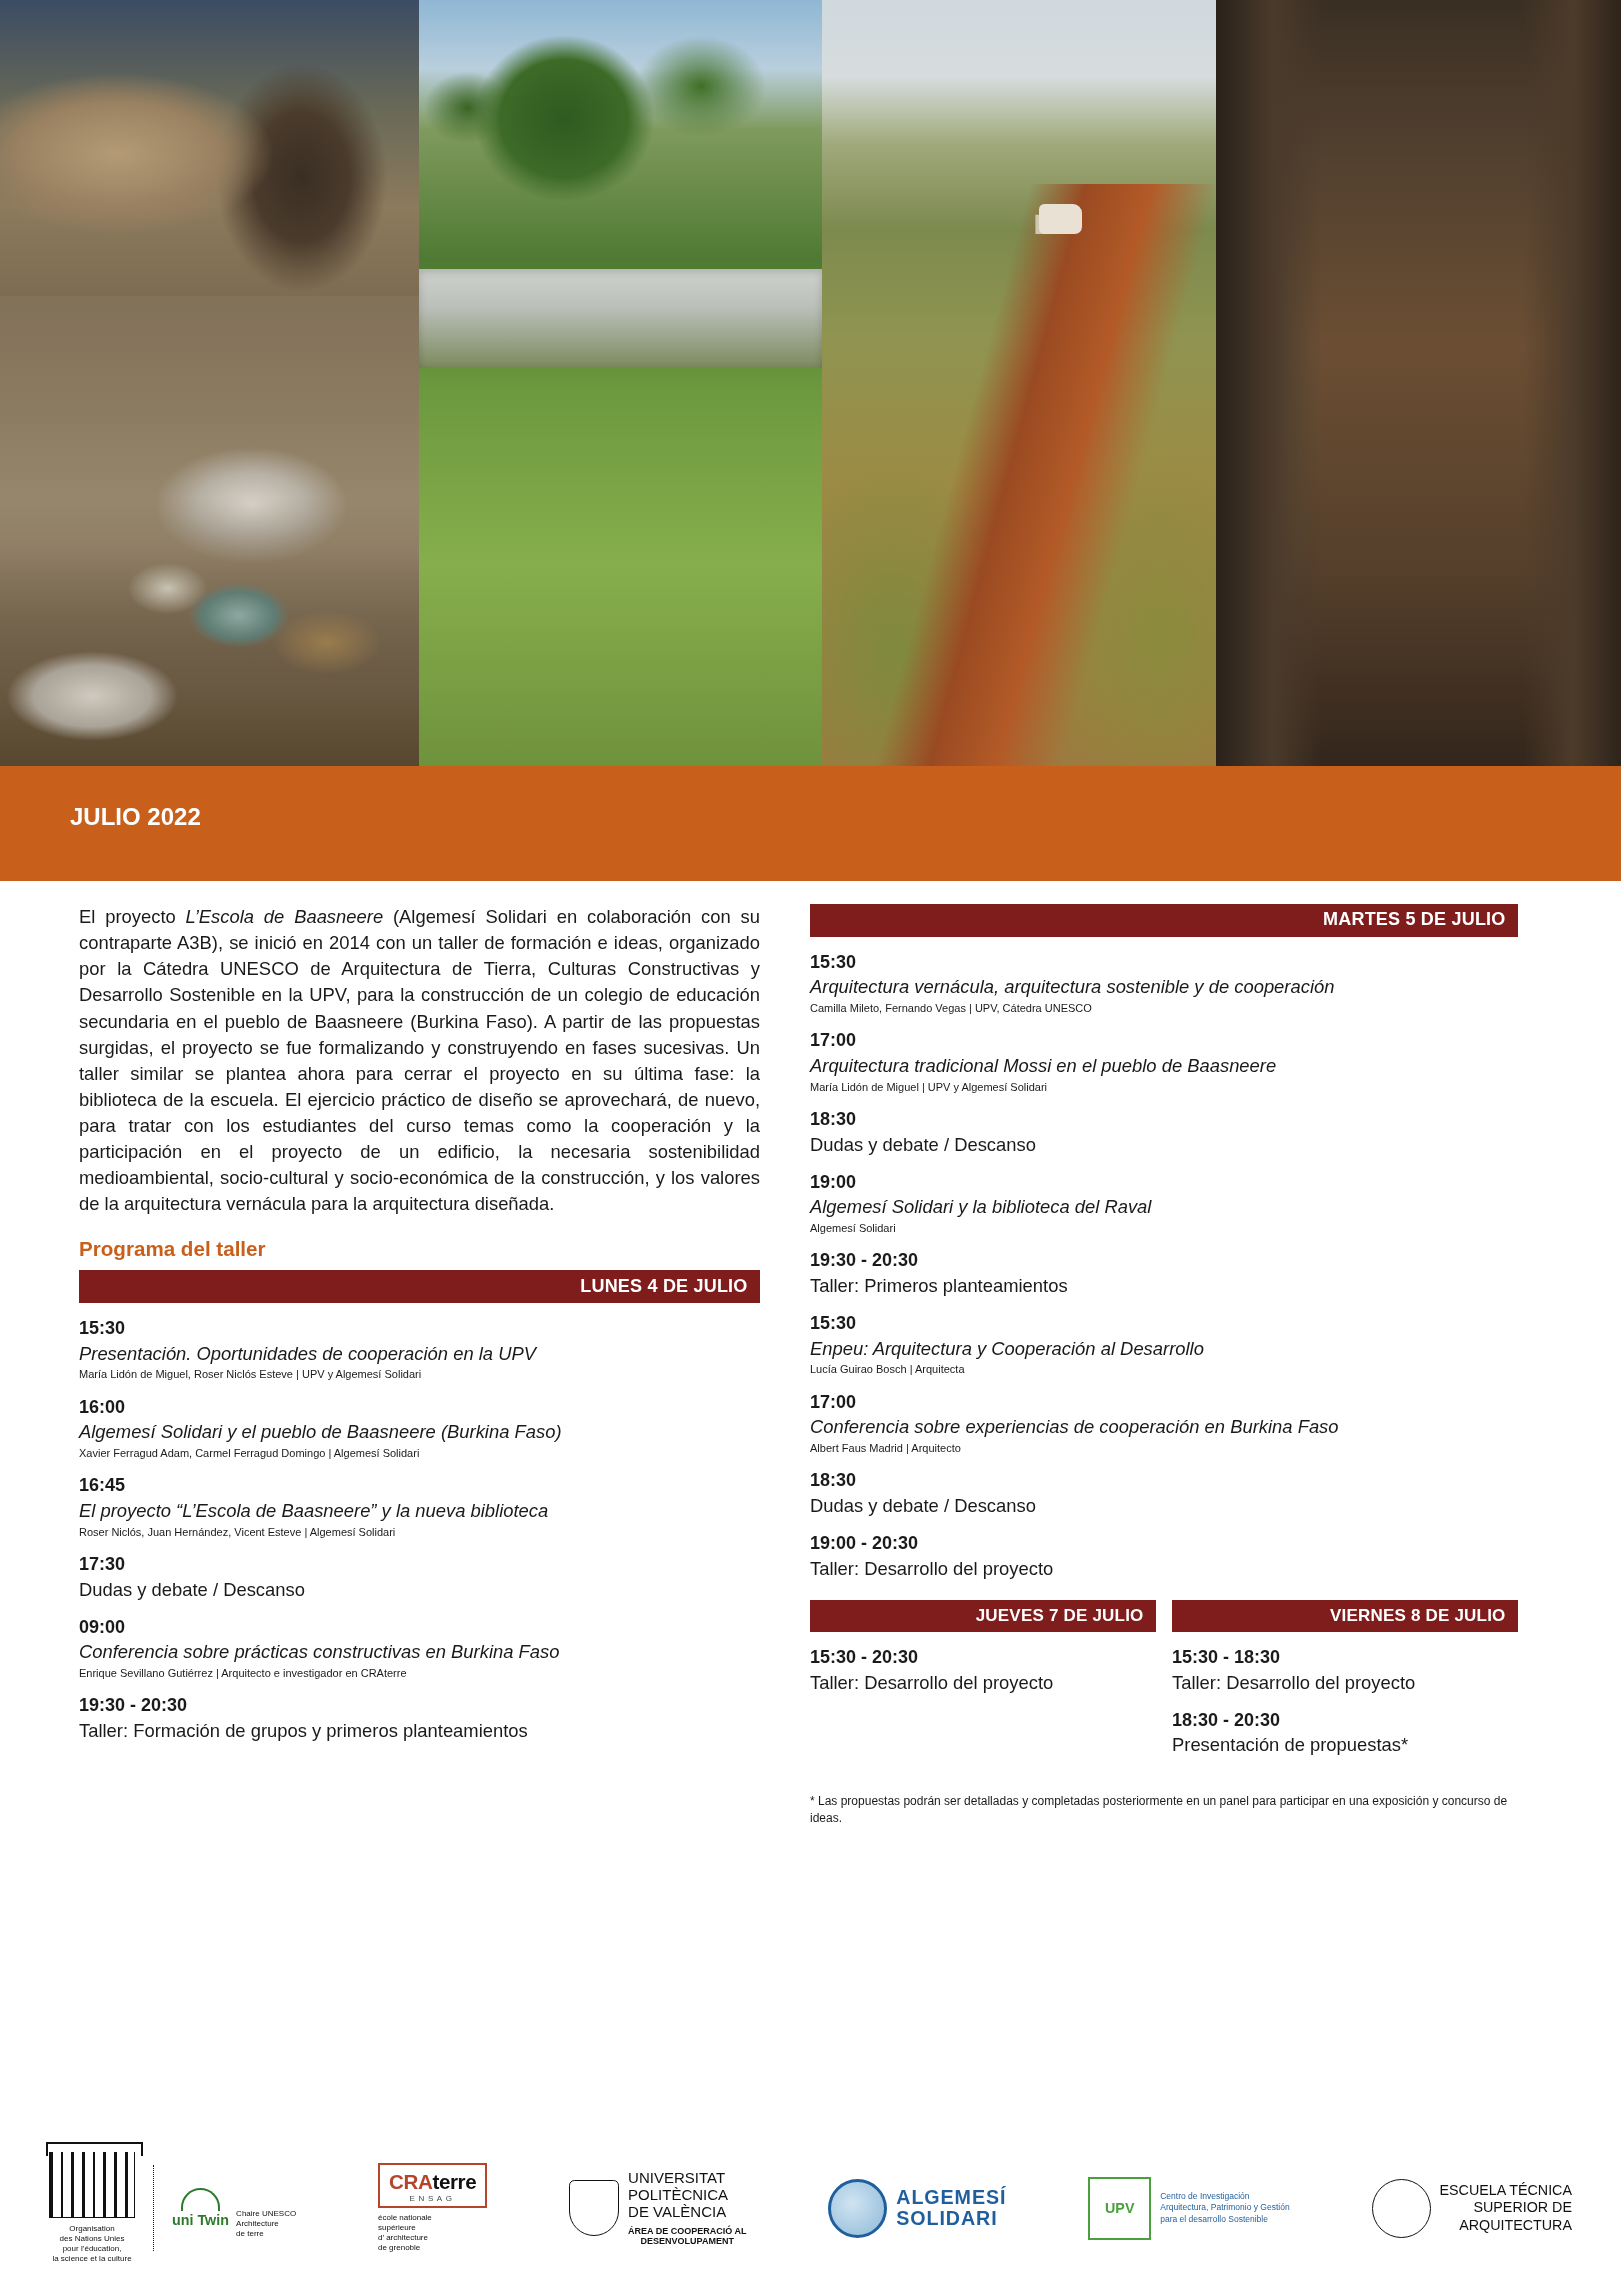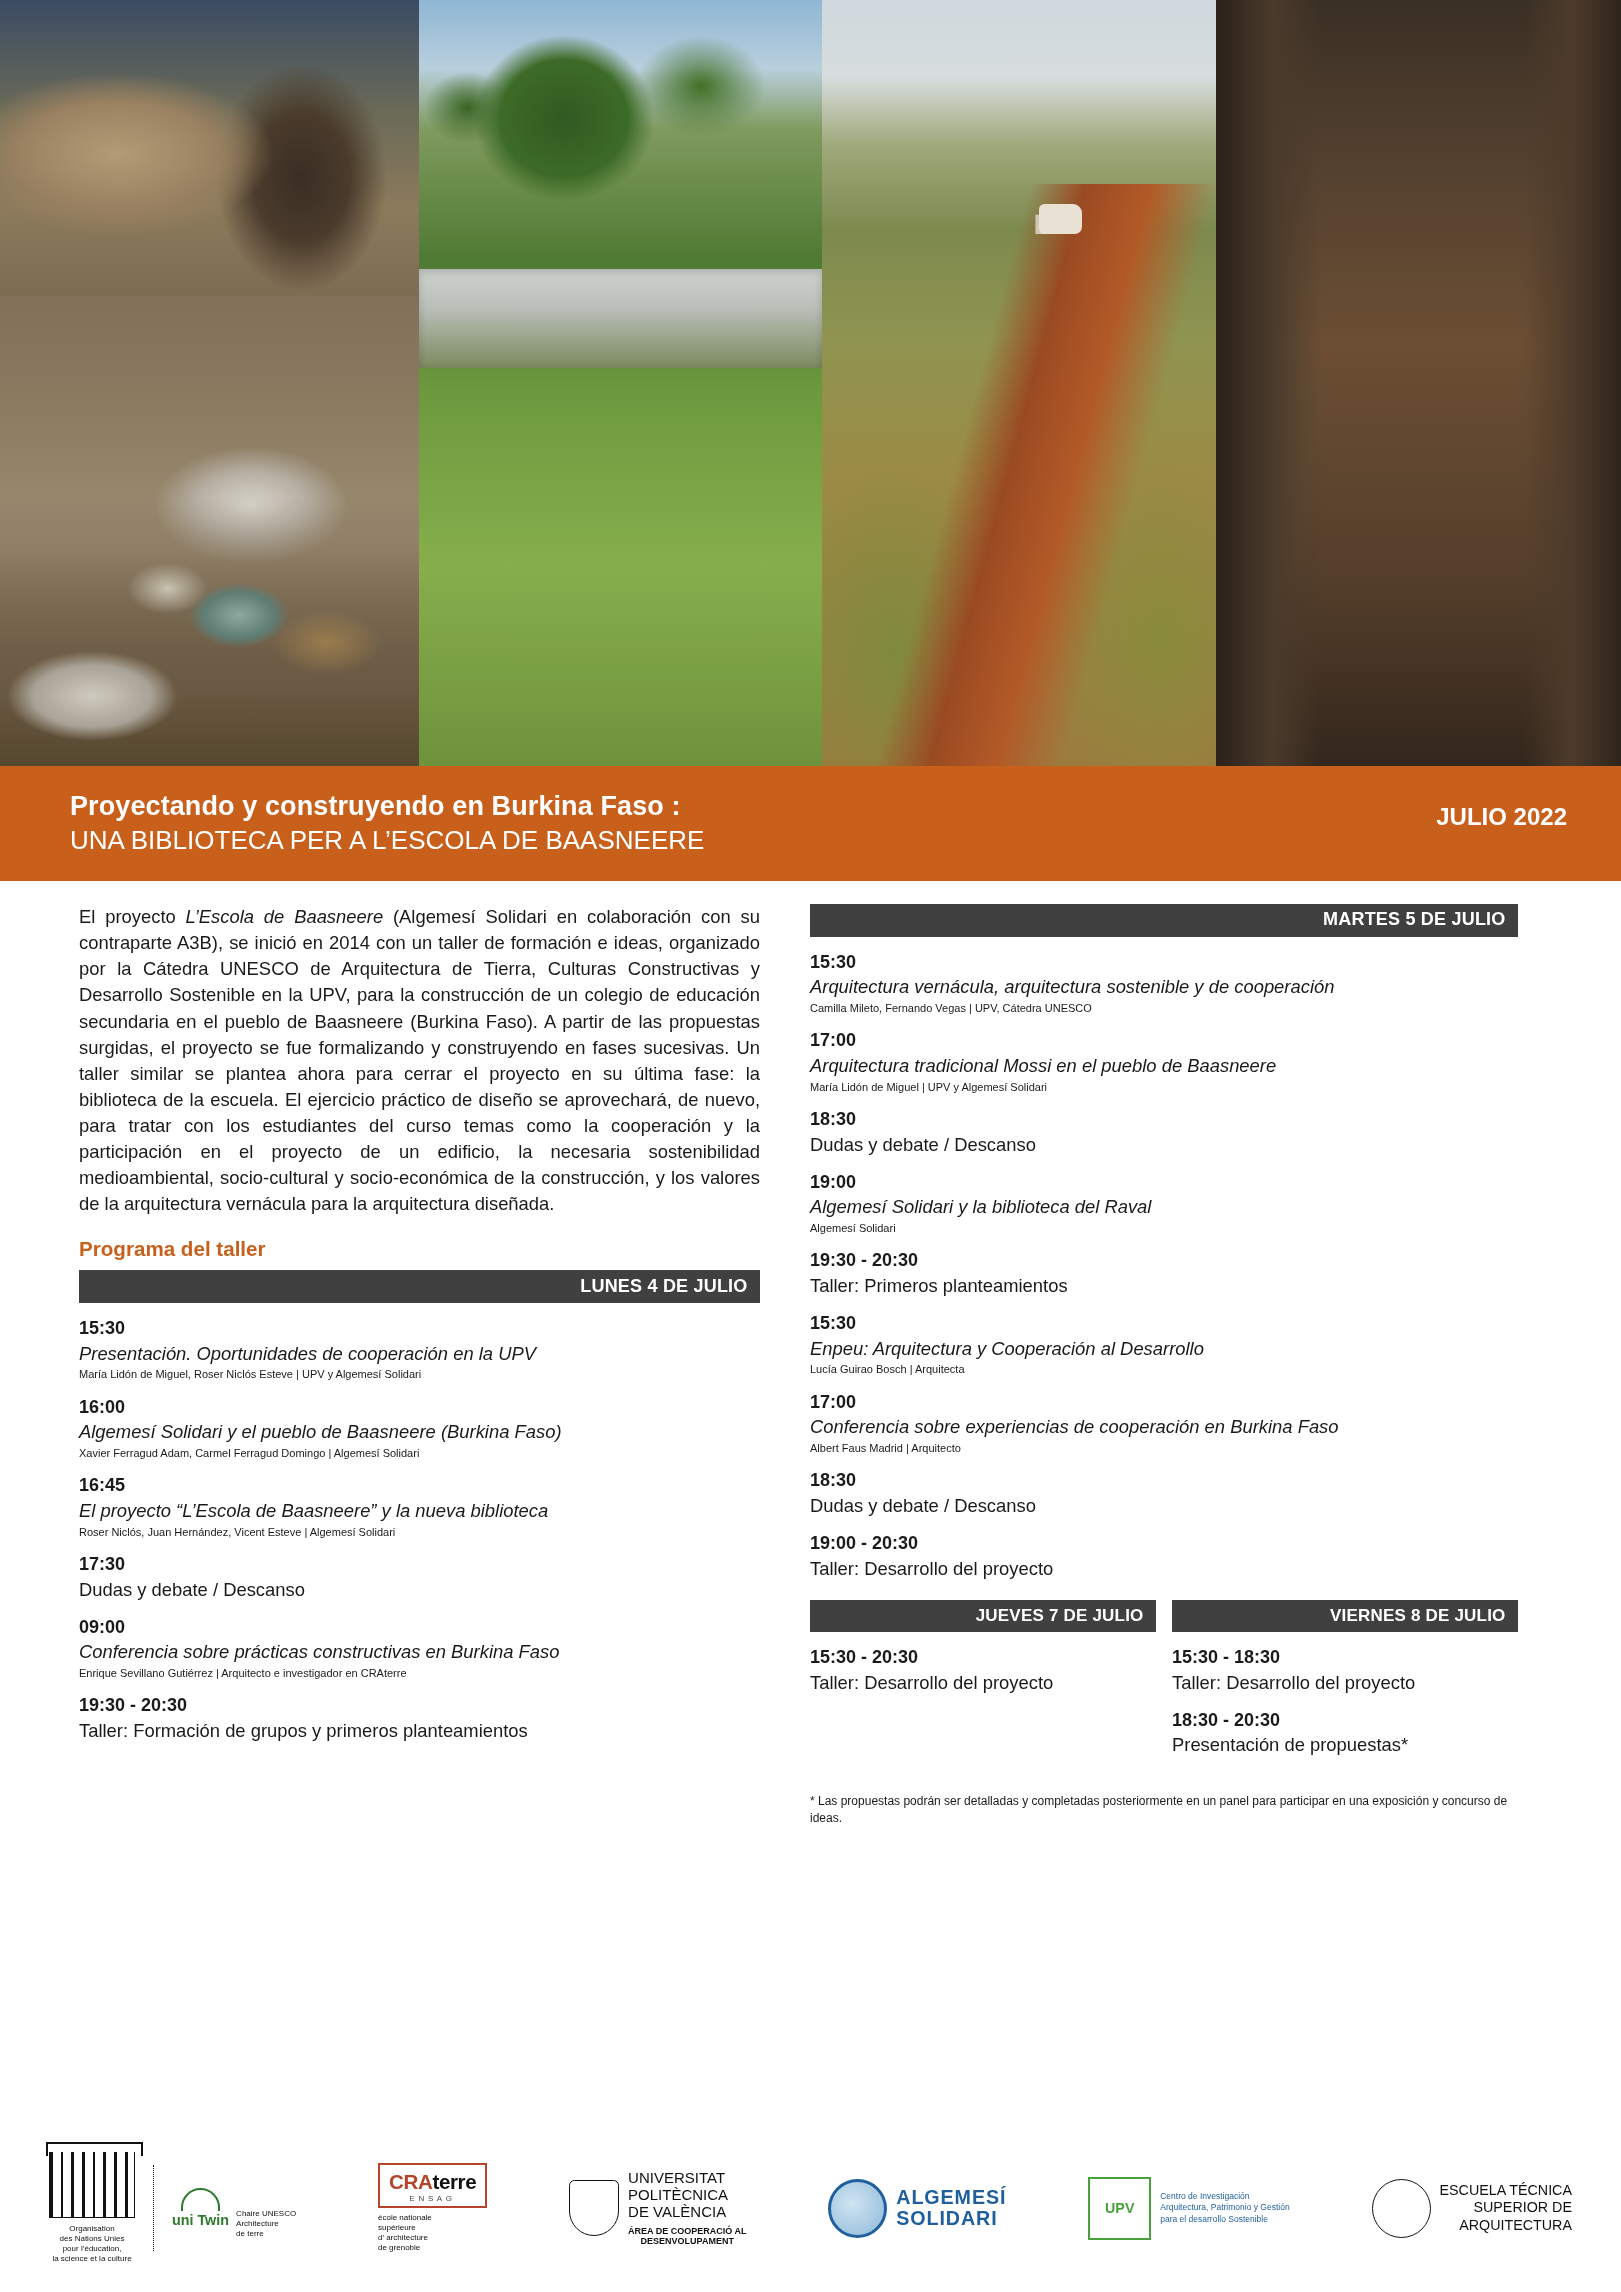--- a/index.html
+++ b/index.html
@@ -166,21 +166,21 @@
   .intro i { font-style: italic; }
 
   .section-title {
     color: #c8601c;
     font-size: 20.6px;
     font-weight: bold;
     margin: 19.7px 0 9px 0;
   }
 
   .day-header {
-    background: #404040;
+    background: #7f1d1d;
     color: #ffffff;
     font-size: 18px;
     font-weight: bold;
     text-align: right;
     padding: 5.4px 12.5px 6.3px 0;
     letter-spacing: 0.2px;
   }
 
   .entry { margin-top: 15px; }
   .entry .time {
@@ -303,24 +303,20 @@
 <body>
 
 <div class="photo-band">
   <div class="photo p1"></div>
   <div class="photo p2"></div>
   <div class="photo p3"></div>
   <div class="photo p4"></div>
 </div>
 
 <div class="title-bar">
-  <div class="title-left">
-    <div class="t1">Proyectando y construyendo en Burkina Faso :</div>
-    <div class="t2">UNA BIBLIOTECA PER A L’ESCOLA DE BAASNEERE</div>
-  </div>
   <div class="title-right">JULIO 2022</div>
 </div>
 
 <div class="content">
 
   <div class="col">
 
     <div class="intro">El proyecto <i>L’Escola de Baasneere</i> (Algemesí Solidari en colaboración con su contraparte A3B), se inició en 2014 con un taller de formación e ideas, organizado por la Cátedra UNESCO de Arquitectura de Tierra, Culturas Constructivas y Desarrollo Sostenible en la UPV, para la construcción de un colegio de educación secundaria en el pueblo de Baasneere (Burkina Faso). A partir de las propuestas surgidas, el proyecto se fue formalizando y construyendo en fases sucesivas. Un taller similar se plantea ahora para cerrar el proyecto en su última fase: la biblioteca de la escuela. El ejercicio práctico de diseño se aprovechará, de nuevo, para tratar con los estudiantes del curso temas como la cooperación y la participación en el proyecto de un edificio, la necesaria sostenibilidad medioambiental, socio-cultural y socio-económica de la construcción, y los valores de la arquitectura vernácula para la arquitectura diseñada.</div>
 
     <div class="section-title">Programa del taller</div>

